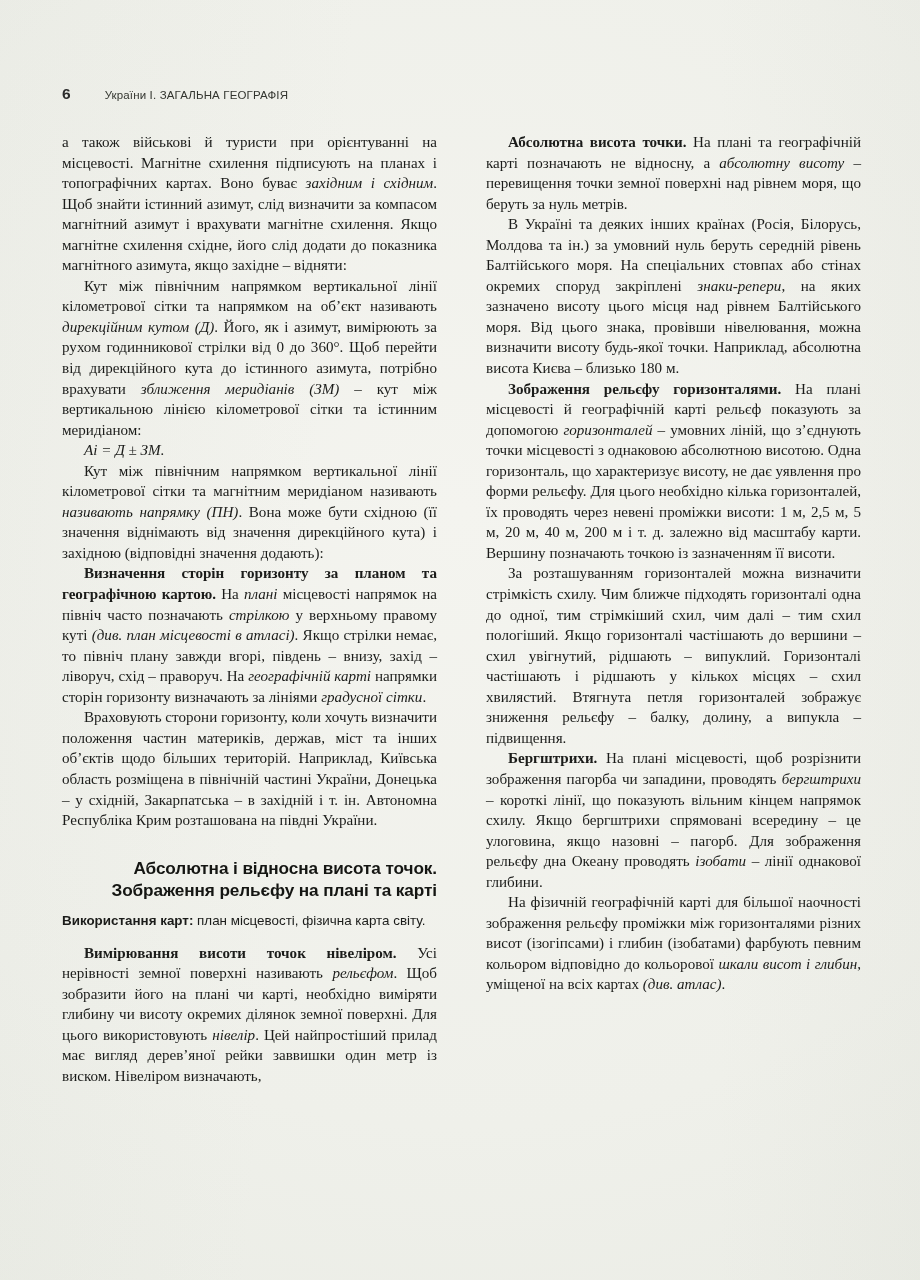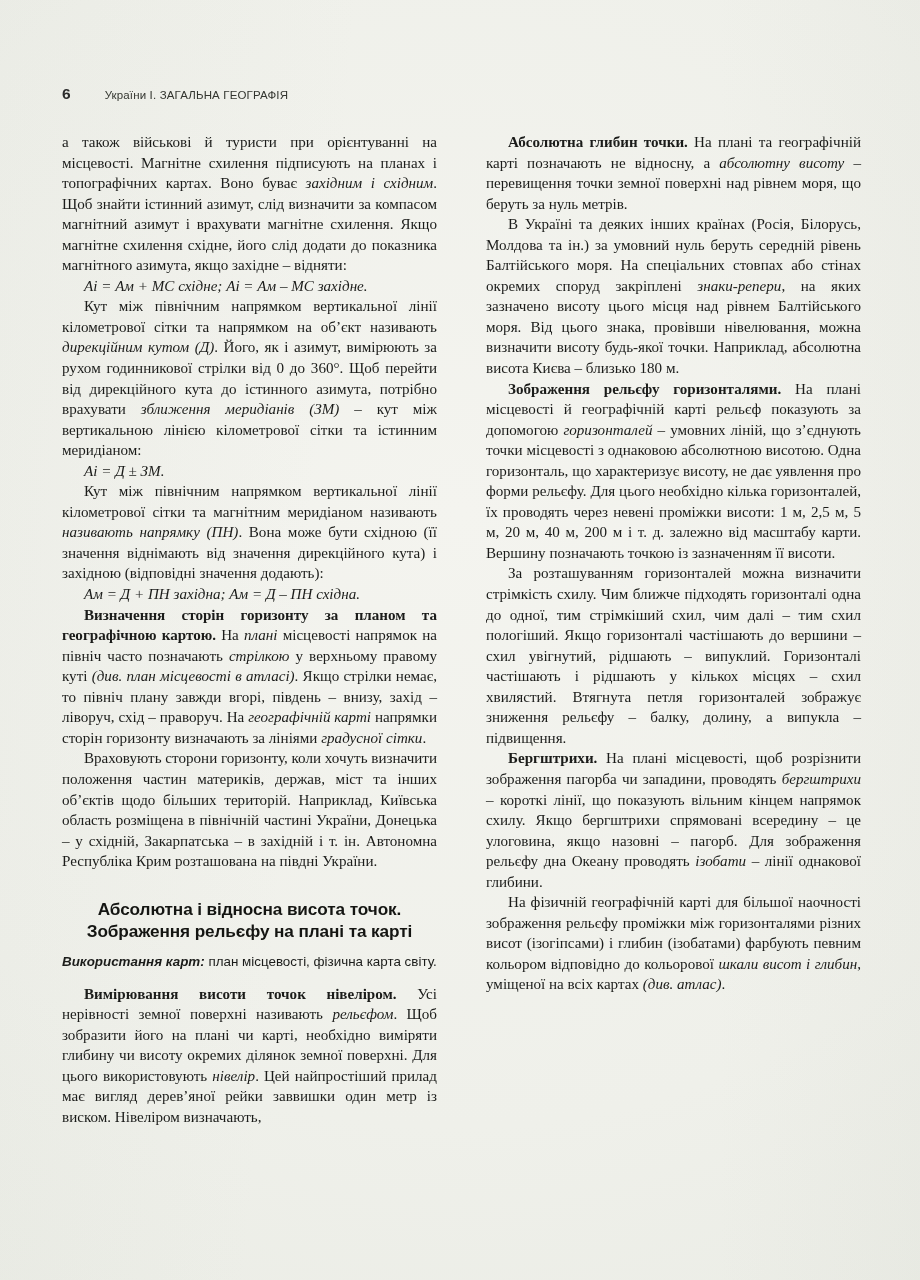--- a/index.html
+++ b/index.html
@@ -104,33 +104,32 @@
   
   .sec-head {
     font-family: "Liberation Sans", sans-serif;
     font-weight: bold;
     font-size: 17.2px;
     line-height: 22.5px;
     color: #141512;
     letter-spacing: -0.1px;
     margin: 0;
     text-indent: 0;
-    text-align: center;
+    text-align: right;
   }
   .sec-maps {
     font-family: "Liberation Sans", sans-serif;
     font-size: 13.4px;
     line-height: 19px;
     color: #1b1c1a;
     margin: 0;
     text-indent: 0;
     text-align: left;
   }
   .sec-maps .lbl {
-    font-style: italic;
     font-weight: bold;
     margin-top: 40px;
   }
   .gap-before-head { height: 26px; }
   .gap-after-head  { height: 9px; }
   .gap-after-maps  { height: 13px; }
 </style>
 </head>
 <body>
 
@@ -141,46 +140,44 @@
   <div class="runhead">
     <span class="runhead-folio">6</span>
     <span class="runhead-title">України I. ЗАГАЛЬНА ГЕОГРАФІЯ</span>
   </div>
 
   <div class="columns">
 
     <div class="col col-left">
       <div id="left-flow">
           <p class="noind">а також військові й туристи при орієнтуванні на місцевості. Магнітне схилення підписують на планах і топографічних картах. Воно буває <span class="i">західним і східним</span>. Щоб знайти істинний азимут, слід визначити за компасом магнітний азимут і врахувати магнітне схилення. Якщо магнітне схилення східне, його слід додати до показника магнітного азимута, якщо західне – відняти:</p>
-          <p class="formula"><span class="i">Аі = Ам + МС східне; Аі = Ам – МС західне.</span></p>
           <p>Кут між північним напрямком вертикальної лінії кілометрової сітки та напрямком на об’єкт називають <span class="i">дирекційним кутом (Д)</span>. Його, як і азимут, вимірюють за рухом годинникової стрілки від 0 до 360°. Щоб перейти від дирекційного кута до істинного азимута, потрібно врахувати <span class="i">зближення меридіанів (ЗМ)</span> – кут між вертикальною лінією кілометрової сітки та істинним меридіаном:</p>
           <p class="formula"><span class="i">Аі = Д ± ЗМ.</span></p>
           <p>Кут між північним напрямком вертикальної лінії кілометрової сітки та магнітним меридіаном називають <span class="i">називають напрямку (ПН)</span>. Вона може бути східною (її значення віднімають від значення дирекційного кута) і західною (відповідні значення додають):</p>
-          <p class="formula"><span class="i">Ам = Д + ПН західна; Ам = Д – ПН східна.</span></p>
           <p><span class="b">Визначення сторін горизонту за планом та географічною картою.</span> На <span class="i">плані</span> місцевості напрямок на північ часто позначають <span class="i">стрілкою</span> у верхньому правому куті <span class="i">(див. план місцевості в атласі)</span>. Якщо стрілки немає, то північ плану завжди вгорі, південь – внизу, захід – ліворуч, схід – праворуч. На <span class="i">географічній карті</span> напрямки сторін горизонту визначають за лініями <span class="i">градусної сітки</span>.</p>
           <p>Враховують сторони горизонту, коли хочуть визначити положення частин материків, держав, міст та інших об’єктів щодо більших територій. Наприклад, Київська область розміщена в північній частині України, Донецька – у східній, Закарпатська – в західній і т. ін. Автономна Республіка Крим розташована на півдні України.</p>
         </div>
 
       <div class="gap-before-head"></div>
       <div class="sec-head">Абсолютна і відносна висота точок.</div>
       <div class="sec-head">Зображення рельєфу на плані та карті</div>
       <div class="gap-after-head"></div>
       <div class="sec-maps">
         <span class="lbl">Використання карт:</span><span> план місцевості, фізична карта світу.</span>
       </div>
       <div class="gap-after-maps"></div>
 
       <div id="left-flow-2">
           <p><span class="b">Вимірювання висоти точок нівеліром.</span> Усі нерівності земної поверхні називають <span class="i">рельєфом</span>. Щоб зобразити його на плані чи карті, необхідно виміряти глибину чи висоту окремих ділянок земної поверхні. Для цього використовують <span class="i">нівелір</span>. Цей найпростіший прилад має вигляд дерев’яної рейки заввишки один метр із виском. Нівеліром визначають,</p>
         </div>
     </div>
 
     <div class="col col-right">
       <div id="right-flow">
-          <p><span class="b">Абсолютна глибин точки.</span> На плані та географічній карті позначають не відносну, а <span class="i">абсолютну висоту</span> – перевищення точки земної поверхні над рівнем моря, що беруть за нуль метрів.</p>
+          <p><span class="b">Абсолютна висота точки.</span> На плані та географічній карті позначають не відносну, а <span class="i">абсолютну висоту</span> – перевищення точки земної поверхні над рівнем моря, що беруть за нуль метрів.</p>
           <p>В Україні та деяких інших країнах (Росія, Білорусь, Молдова та ін.) за умовний нуль беруть середній рівень Балтійського моря. На спеціальних стовпах або стінах окремих споруд закріплені <span class="i">знаки-репери</span>, на яких зазначено висоту цього місця над рівнем Балтійського моря. Від цього знака, провівши нівелювання, можна визначити висоту будь-якої точки. Наприклад, абсолютна висота Києва – близько 180 м.</p>
           <p><span class="b">Зображення рельєфу горизонталями.</span> На плані місцевості й географічній карті рельєф показують за допомогою <span class="i">горизонталей</span> – умовних ліній, що з’єднують точки місцевості з однаковою абсолютною висотою. Одна горизонталь, що характеризує висоту, не дає уявлення про форми рельєфу. Для цього необхідно кілька горизонталей, їх проводять через невені проміжки висоти: 1 м, 2,5 м, 5 м, 20 м, 40 м, 200 м і т. д. залежно від масштабу карти. Вершину позначають точкою із зазначенням її висоти.</p>
           <p>За розташуванням горизонталей можна визначити стрімкість схилу. Чим ближче підходять горизонталі одна до одної, тим стрімкіший схил, чим далі – тим схил пологіший. Якщо горизонталі частішають до вершини – схил увігнутий, рідшають – випуклий. Горизонталі частішають і рідшають у кількох місцях – схил хвилястий. Втягнута петля горизонталей зображує зниження рельєфу – балку, долину, а випукла – підвищення.</p>
           <p><span class="b">Бергштрихи.</span> На плані місцевості, щоб розрізнити зображення пагорба чи западини, проводять <span class="i">бергштрихи</span> – короткі лінії, що показують вільним кінцем напрямок схилу. Якщо бергштрихи спрямовані всередину – це улоговина, якщо назовні – пагорб. Для зображення рельєфу дна Океану проводять <span class="i">ізобати</span> – лінії однакової глибини.</p>
           <p>На фізичній географічній карті для більшої наочності зображення рельєфу проміжки між горизонталями різних висот (ізогіпсами) і глибин (ізобатами) фарбують певним кольором відповідно до кольорової <span class="i">шкали висот і глибин</span>, уміщеної на всіх картах <span class="i">(див. атлас)</span>.</p>
         </div>
     </div>
 
   </div>
 </div>

